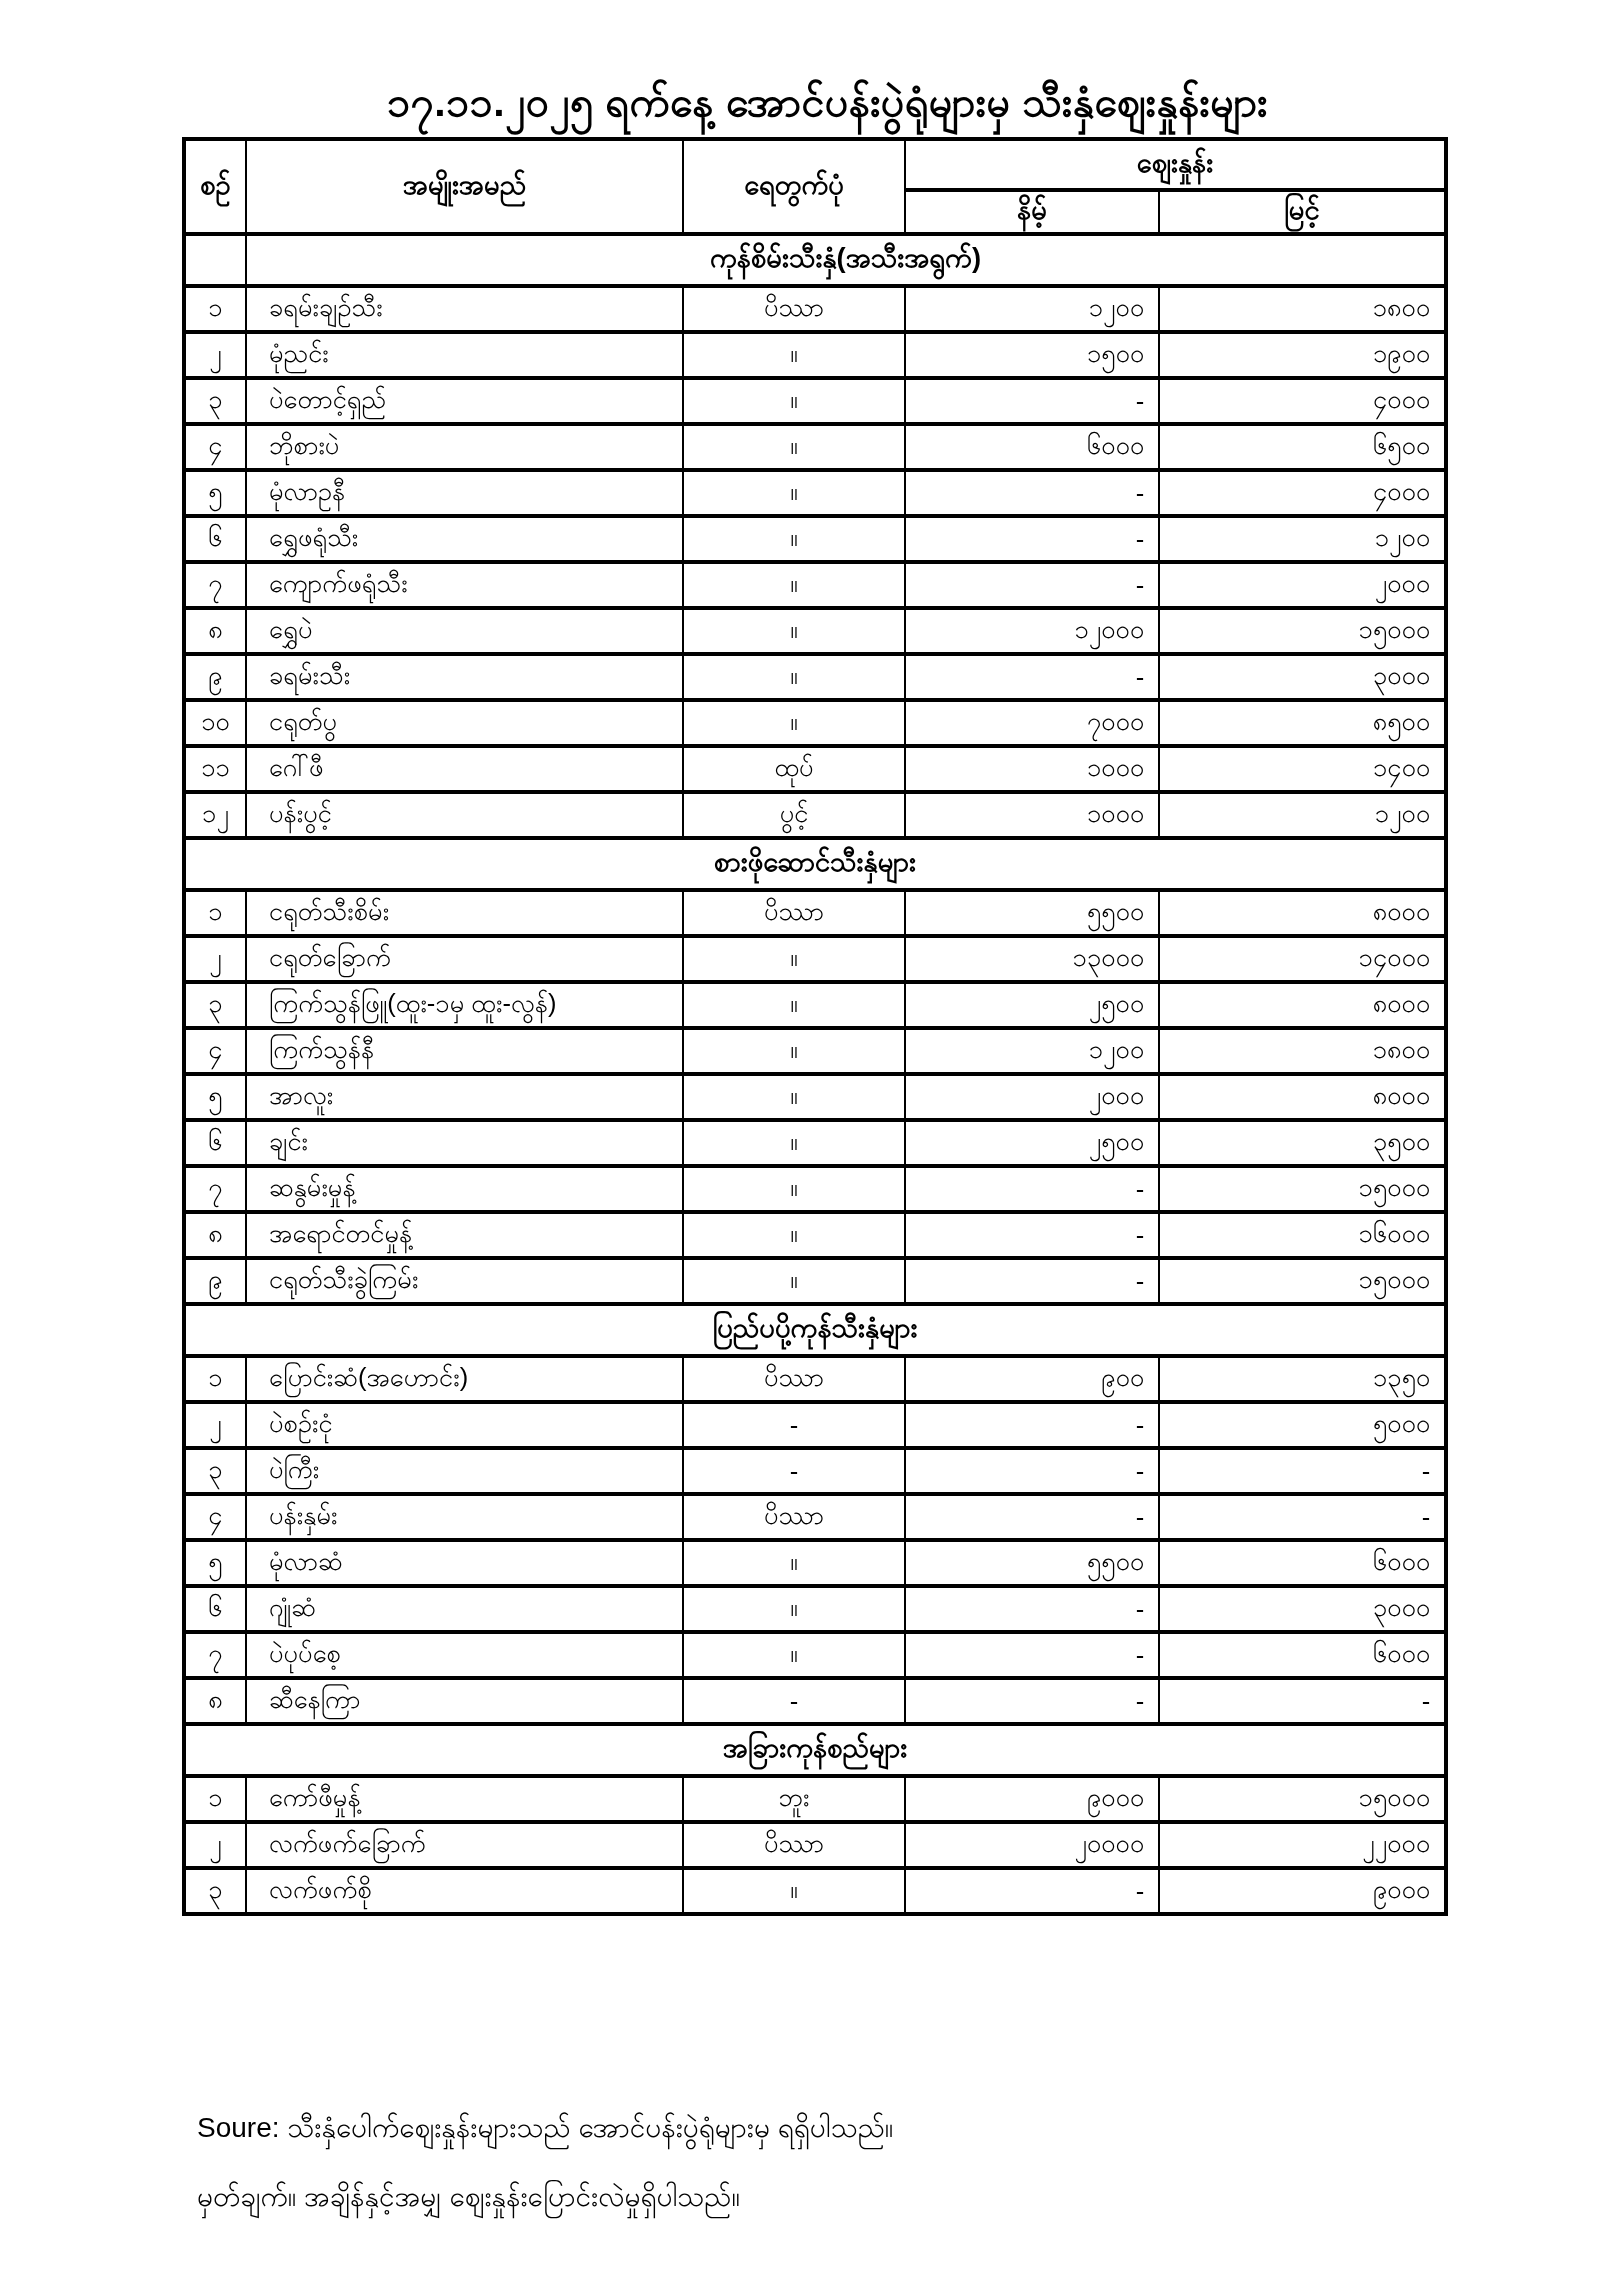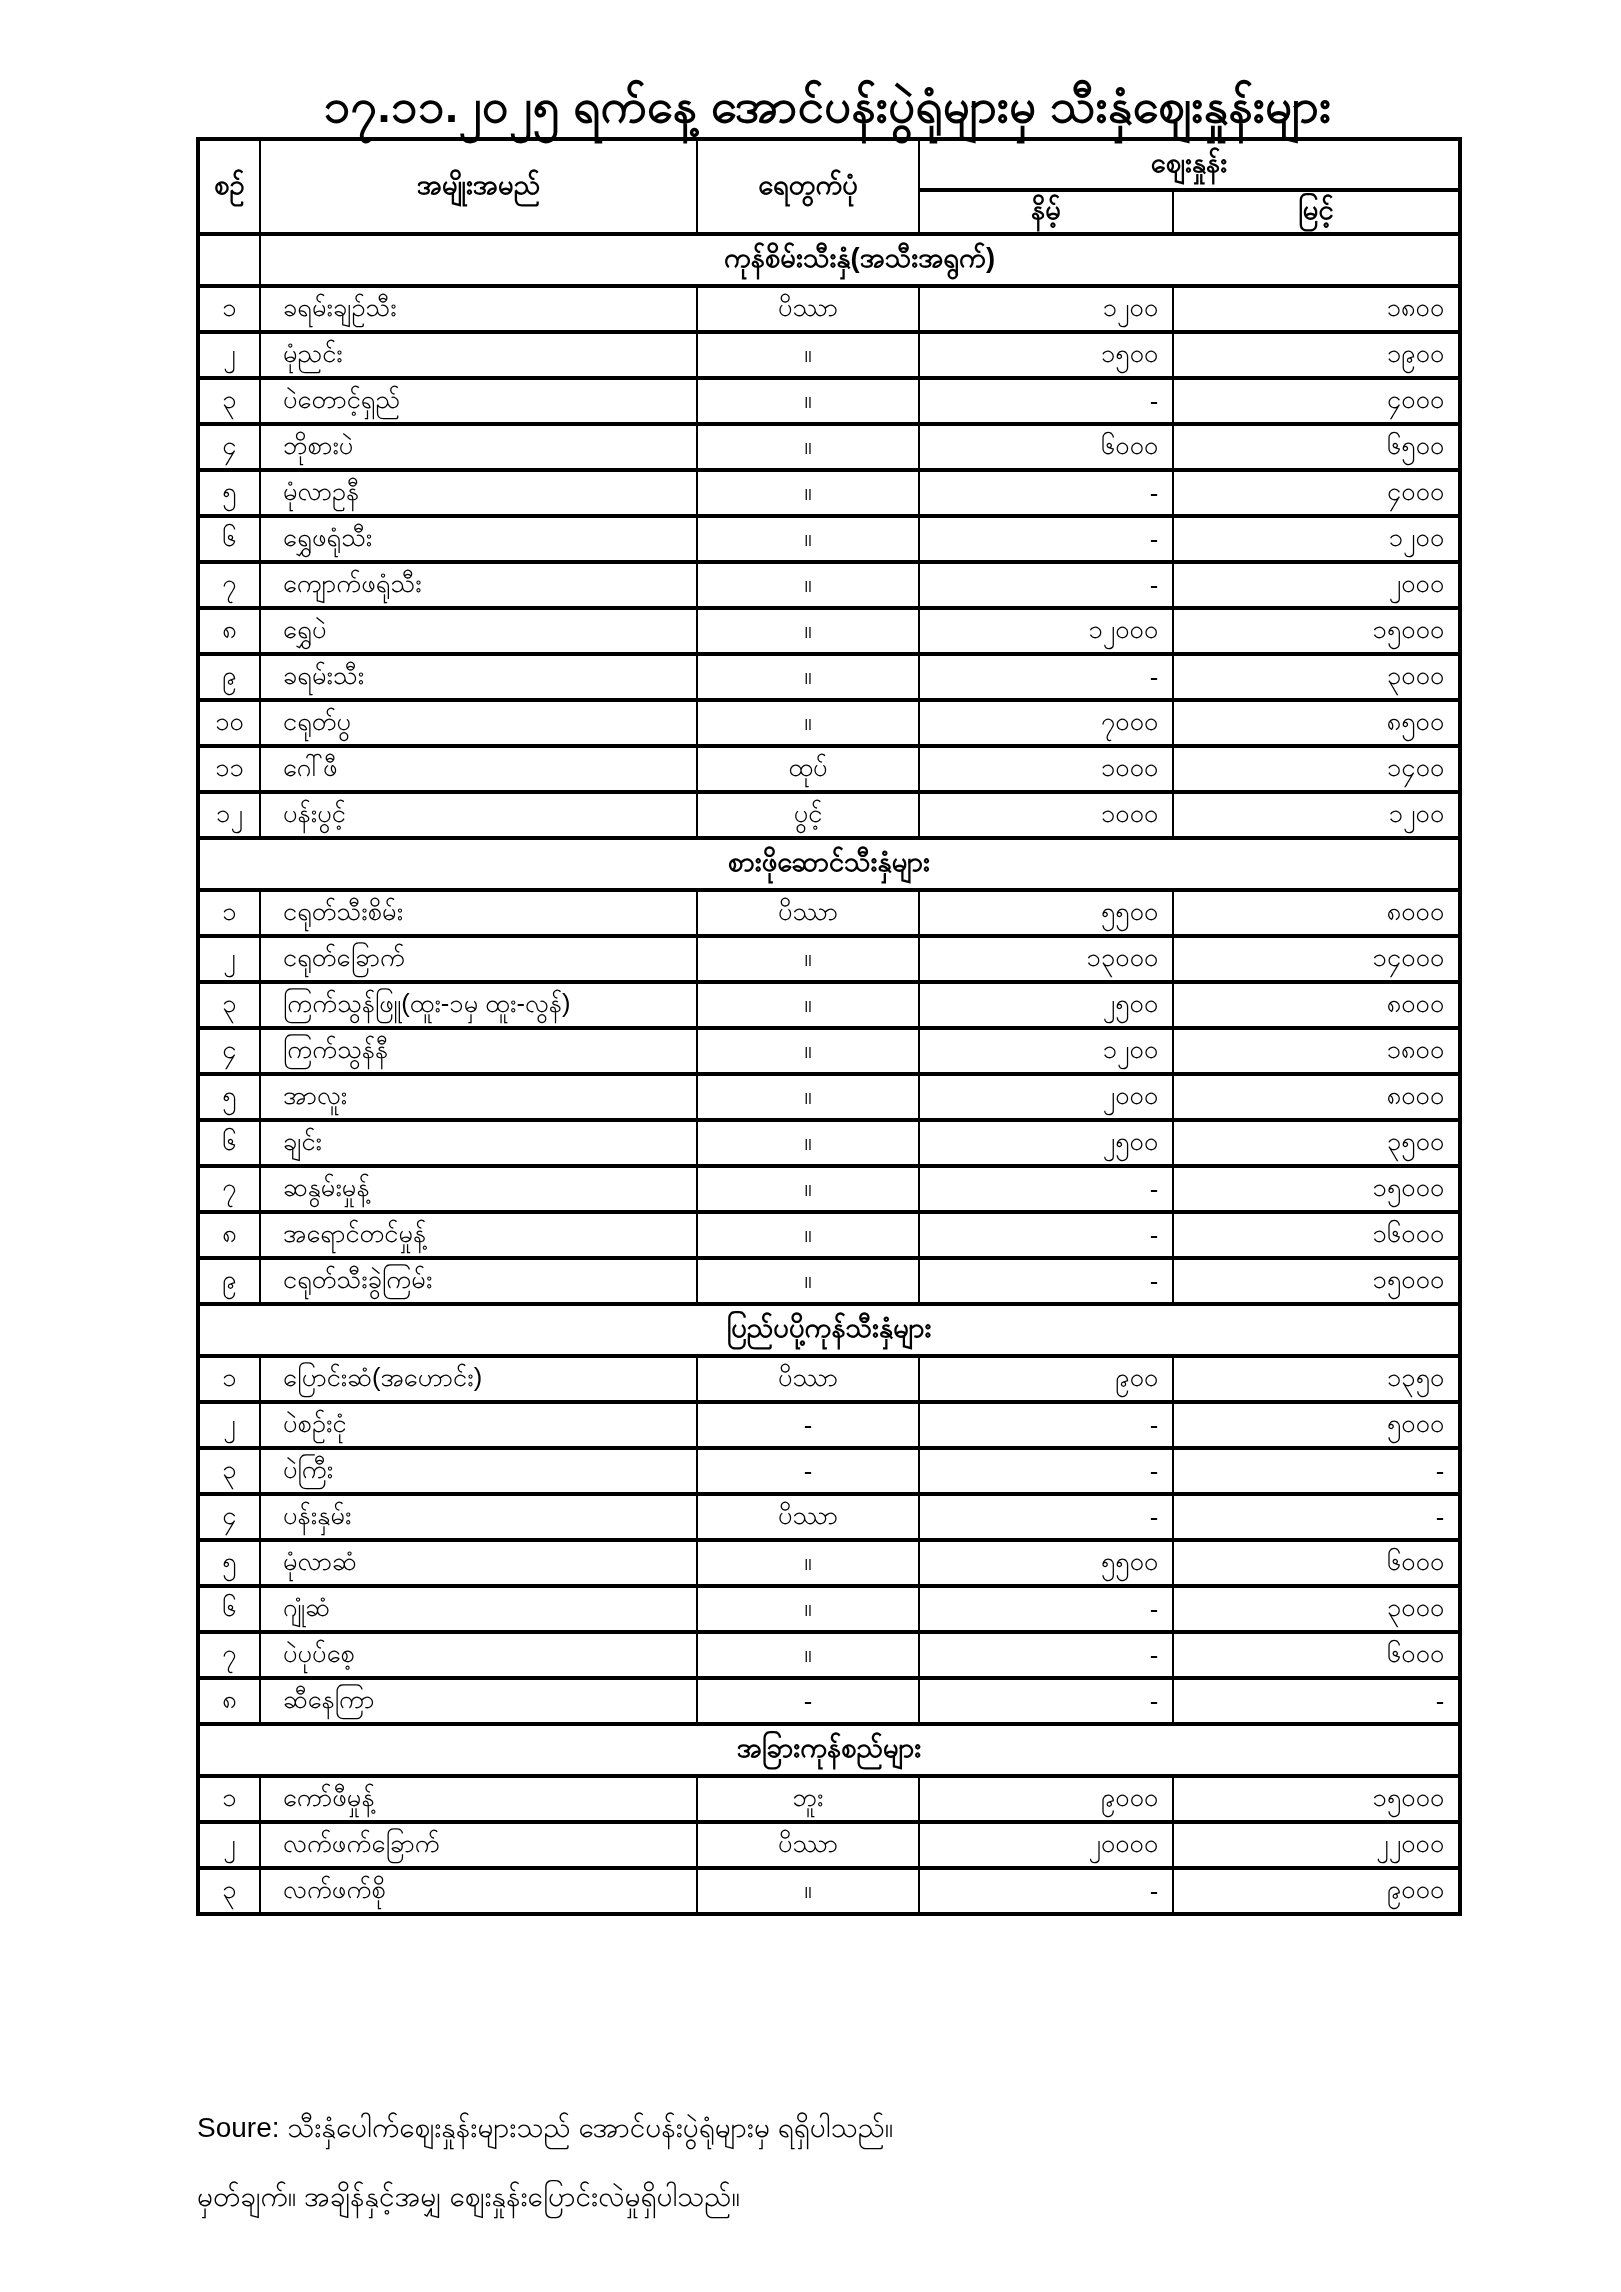--- a/index.html
+++ b/index.html
@@ -8,27 +8,27 @@
     background:#ffffff;
     position:relative;
     font-family:"Liberation Sans","DejaVu Sans",sans-serif;
     color:#000;
   }
   .page-title {
     position:absolute;
     left:197px; top:76px;
     width:1261px;
     text-align:center;
-    font-size:47px;
+    font-size:41px;
     font-weight:bold;
     letter-spacing:0.5px;
   }
   table.price-table {
     position:absolute;
-    left:196px; top:137px;
+    left:182px; top:137px;
     width:1261px;
     border-collapse:collapse;
     table-layout:fixed;
     border:4.9px solid #000;
   }
   .price-table th, .price-table td {
     border-left:2.9px solid #000;
     border-right:2.9px solid #000;
     border-top:4.9px solid #000;
     border-bottom:4.9px solid #000;

